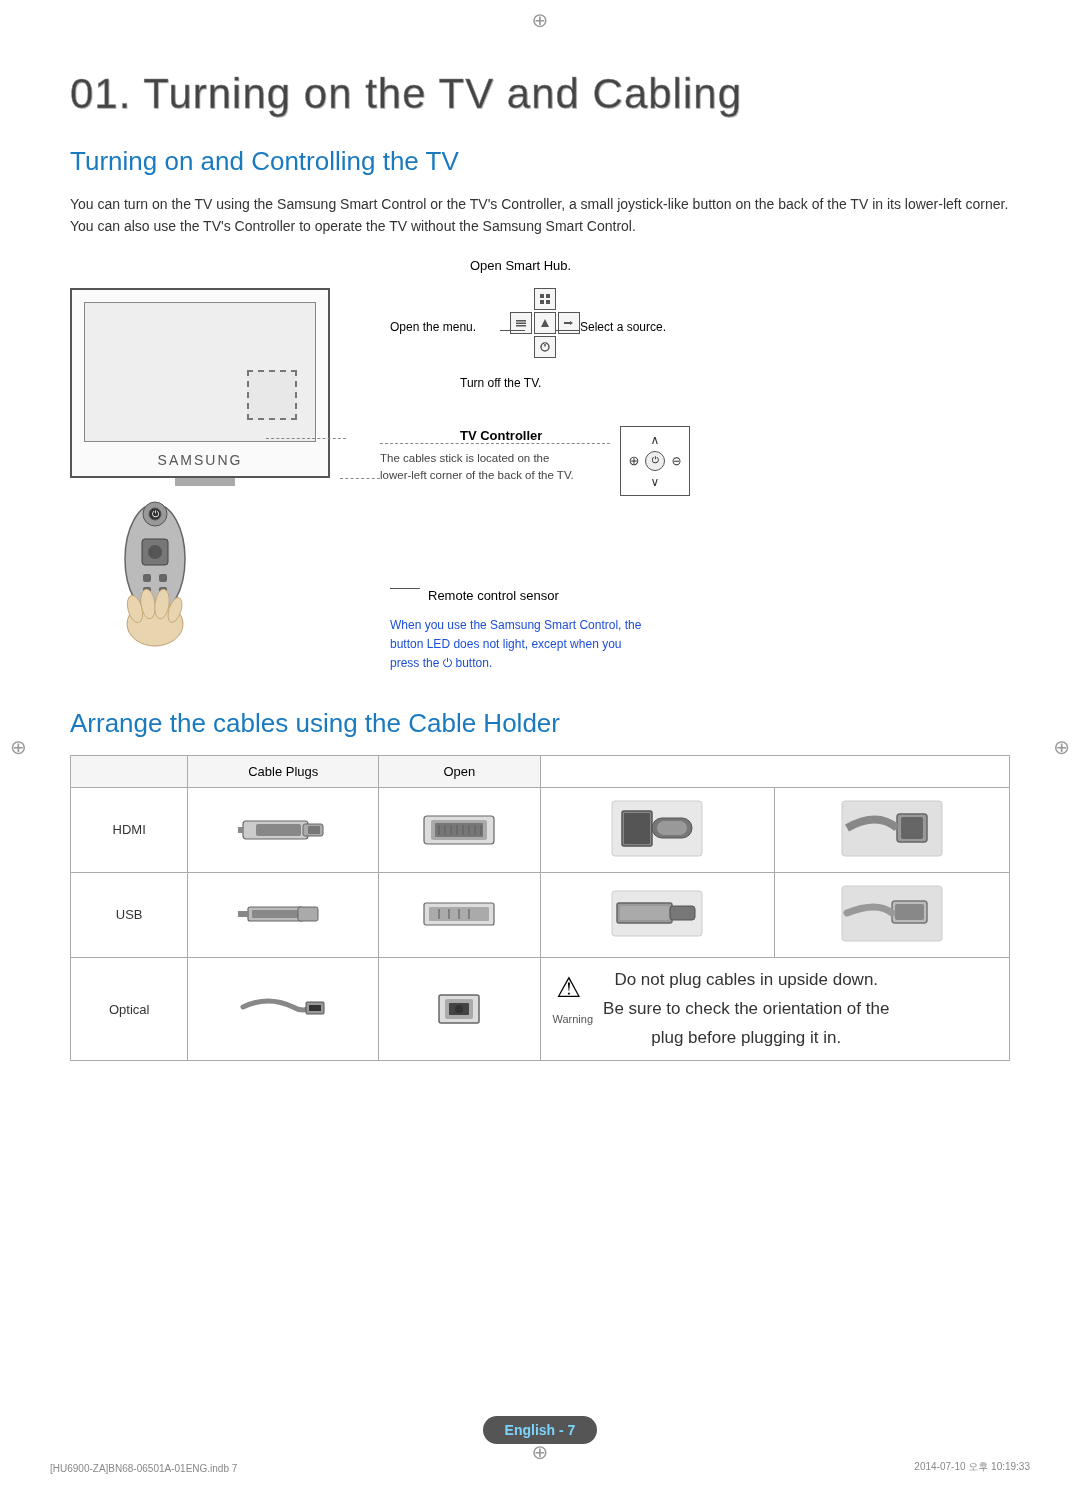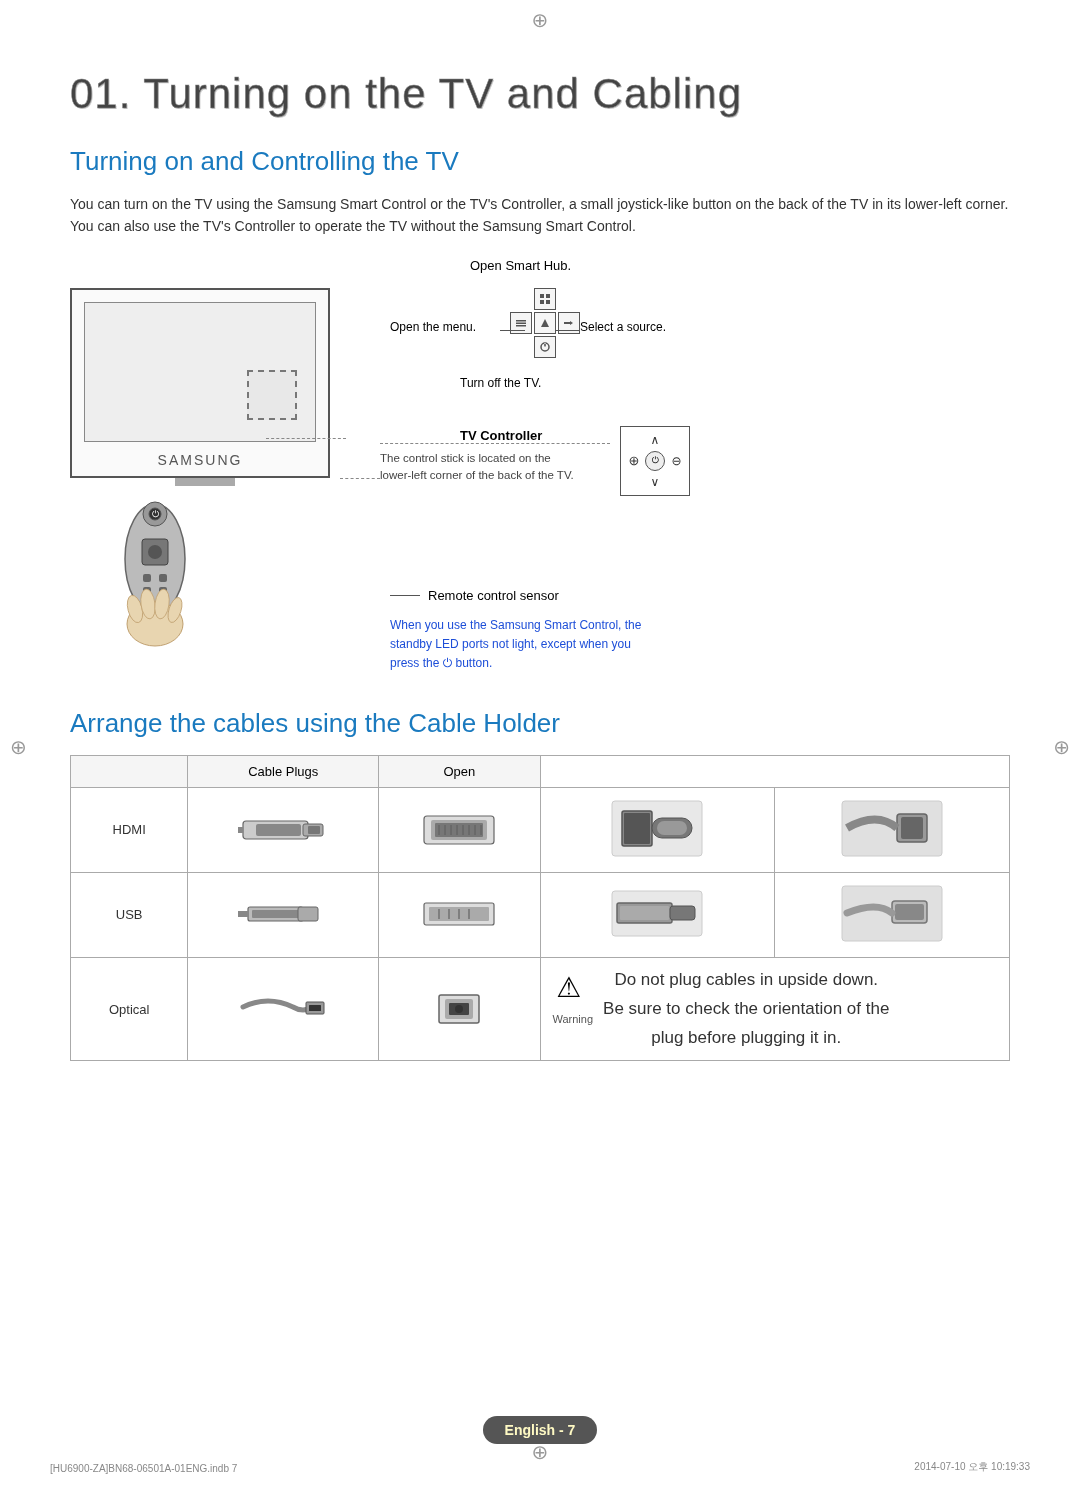--- a/index.html
+++ b/index.html
@@ -169,21 +169,21 @@
     .page-footer {
       position: absolute;
       bottom: 50px;
       left: 0;
       right: 0;
       text-align: center;
     }
     .footer-badge {
       display: inline-block;
       background: #555;
-      color: #fef9c3;
+      color: #7dd3fc;
       padding: 6px 22px;
       border-radius: 18px;
       font-size: 14px;
       font-weight: bold;
     }
 
     .footer-info {
       position: absolute;
       bottom: 20px;
       left: 50px;
@@ -193,21 +193,20 @@
     .footer-date {
       position: absolute;
       bottom: 20px;
       right: 50px;
       font-size: 10px;
       color: #888;
     }
 
     .label-line {
       display: flex;
-      align-items: center;
       margin-bottom: 4px;
     }
     .label-dash {
       display: inline-block;
       width: 30px;
       border-top: 1.5px solid #555;
       margin-right: 8px;
     }
 
     
@@ -356,21 +355,21 @@
 
       <div style="position:absolute; top:72px; left:175px; width:25px; border-top:1px solid #555;"></div>
 
       <div style="position:absolute; top:170px; left:80px; font-size:13px; font-weight:bold;">
         <span>TV Controller</span>
       </div>
 
       <div style="position:absolute; top:185px; left:0px; width:230px; border-top:1px dashed #888;"></div>
 
       <div style="position:absolute; top:192px; left:0px; font-size:11.5px; line-height:1.5; color:#444;">
-        <span>The control stick is located on the</span><br>
+        <span>The cables stick is located on the</span><br>
         <span>lower-left corner of the back of the TV.</span>
       </div>
 
       <div class="tv-controller-box">
 
         <div style="font-size:12px; color:#333;">∧</div>
 
         <div style="display:flex; align-items:center; gap:6px;">
           <div style="font-size:13px; color:#333;">⊕</div>
           <div style="width:20px;height:20px;border-radius:50%;border:1.5px solid #555;background:#eee;display:flex;align-items:center;justify-content:center;font-size:9px;">⏻</div>
@@ -382,21 +381,21 @@
 
       <div style="position:absolute; top:330px; left:10px;">
         <div class="label-line">
           <span class="label-dash"></span>
           <span style="font-size:13px;">Remote control sensor</span>
         </div>
       </div>
 
       <div style="position:absolute; top:358px; left:10px; font-size:12px; line-height:1.6; color:#1d4ed8; max-width:310px;">
         <span>When you use the Samsung Smart Control, the</span><br>
-        <span>standby LED ports not light, except when you</span><br>
+        <span>button LED does not light, except when you</span><br>
         <span>press the ⏻ button.</span>
       </div>
 
     </div>
   </div>
 
   <div class="cable-section">
     <h2 class="section-title">Arrange the cables using the Cable Holder</h2>
 
     <table class="cable-table">

